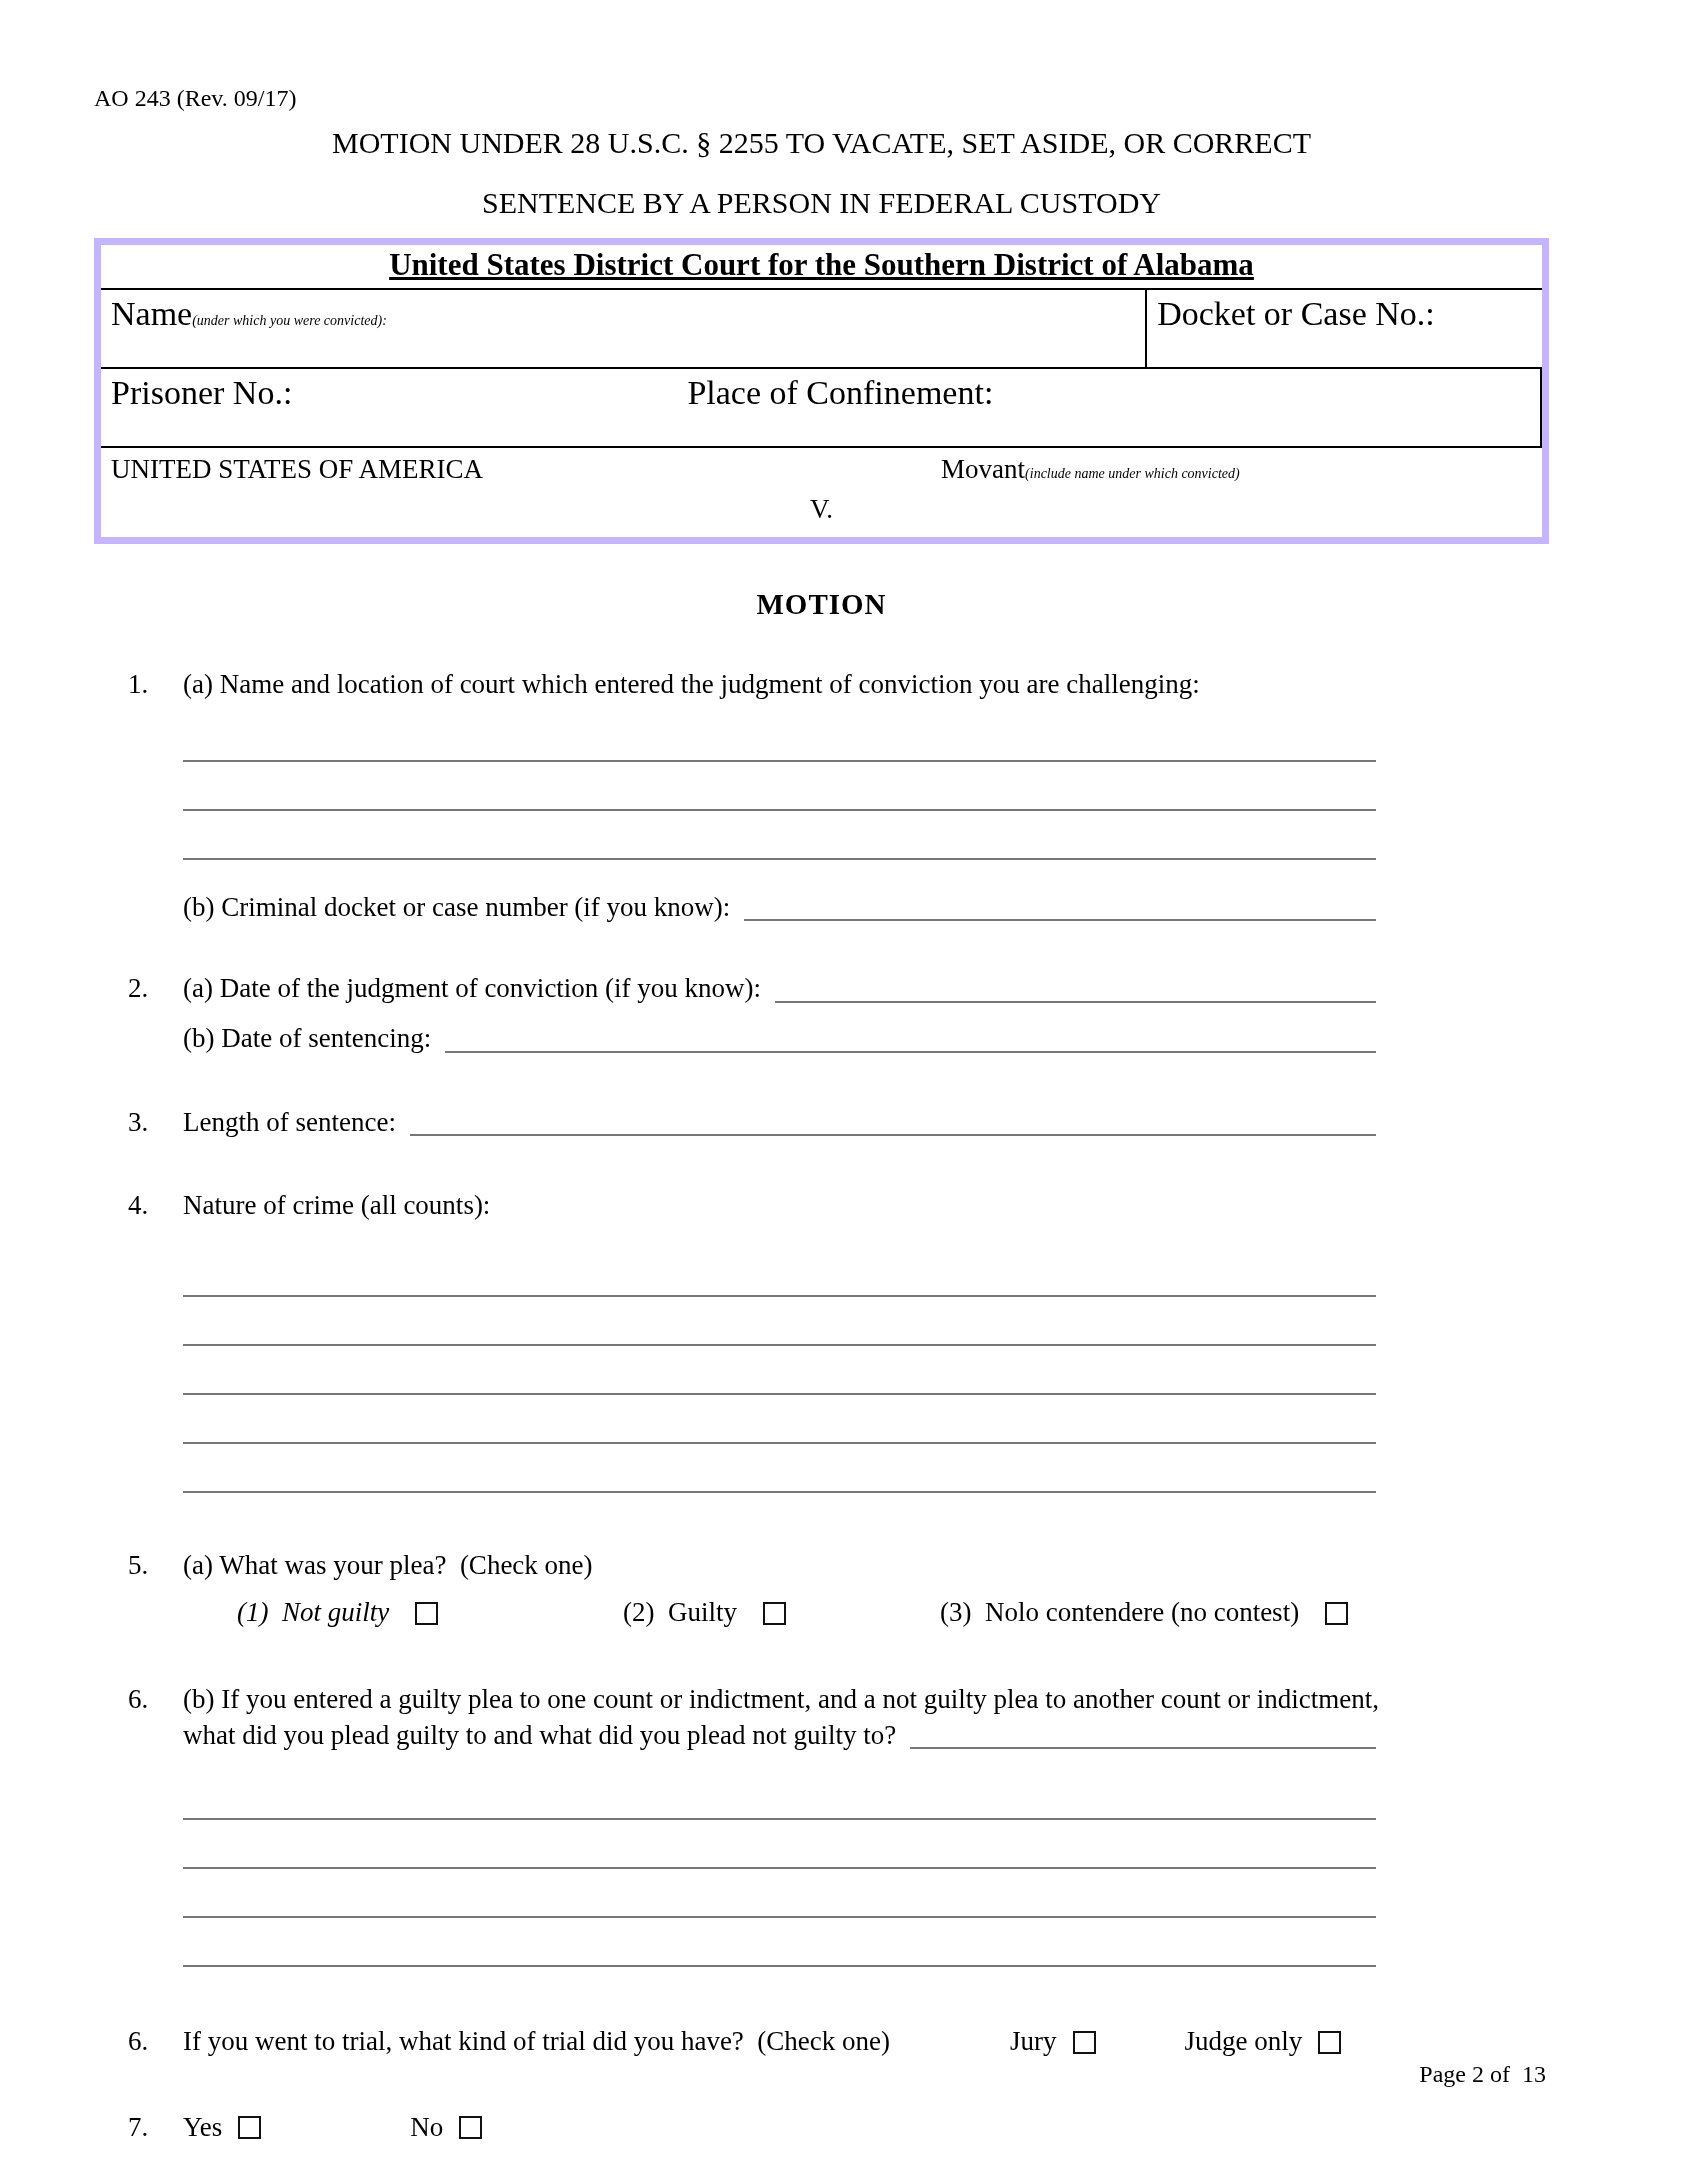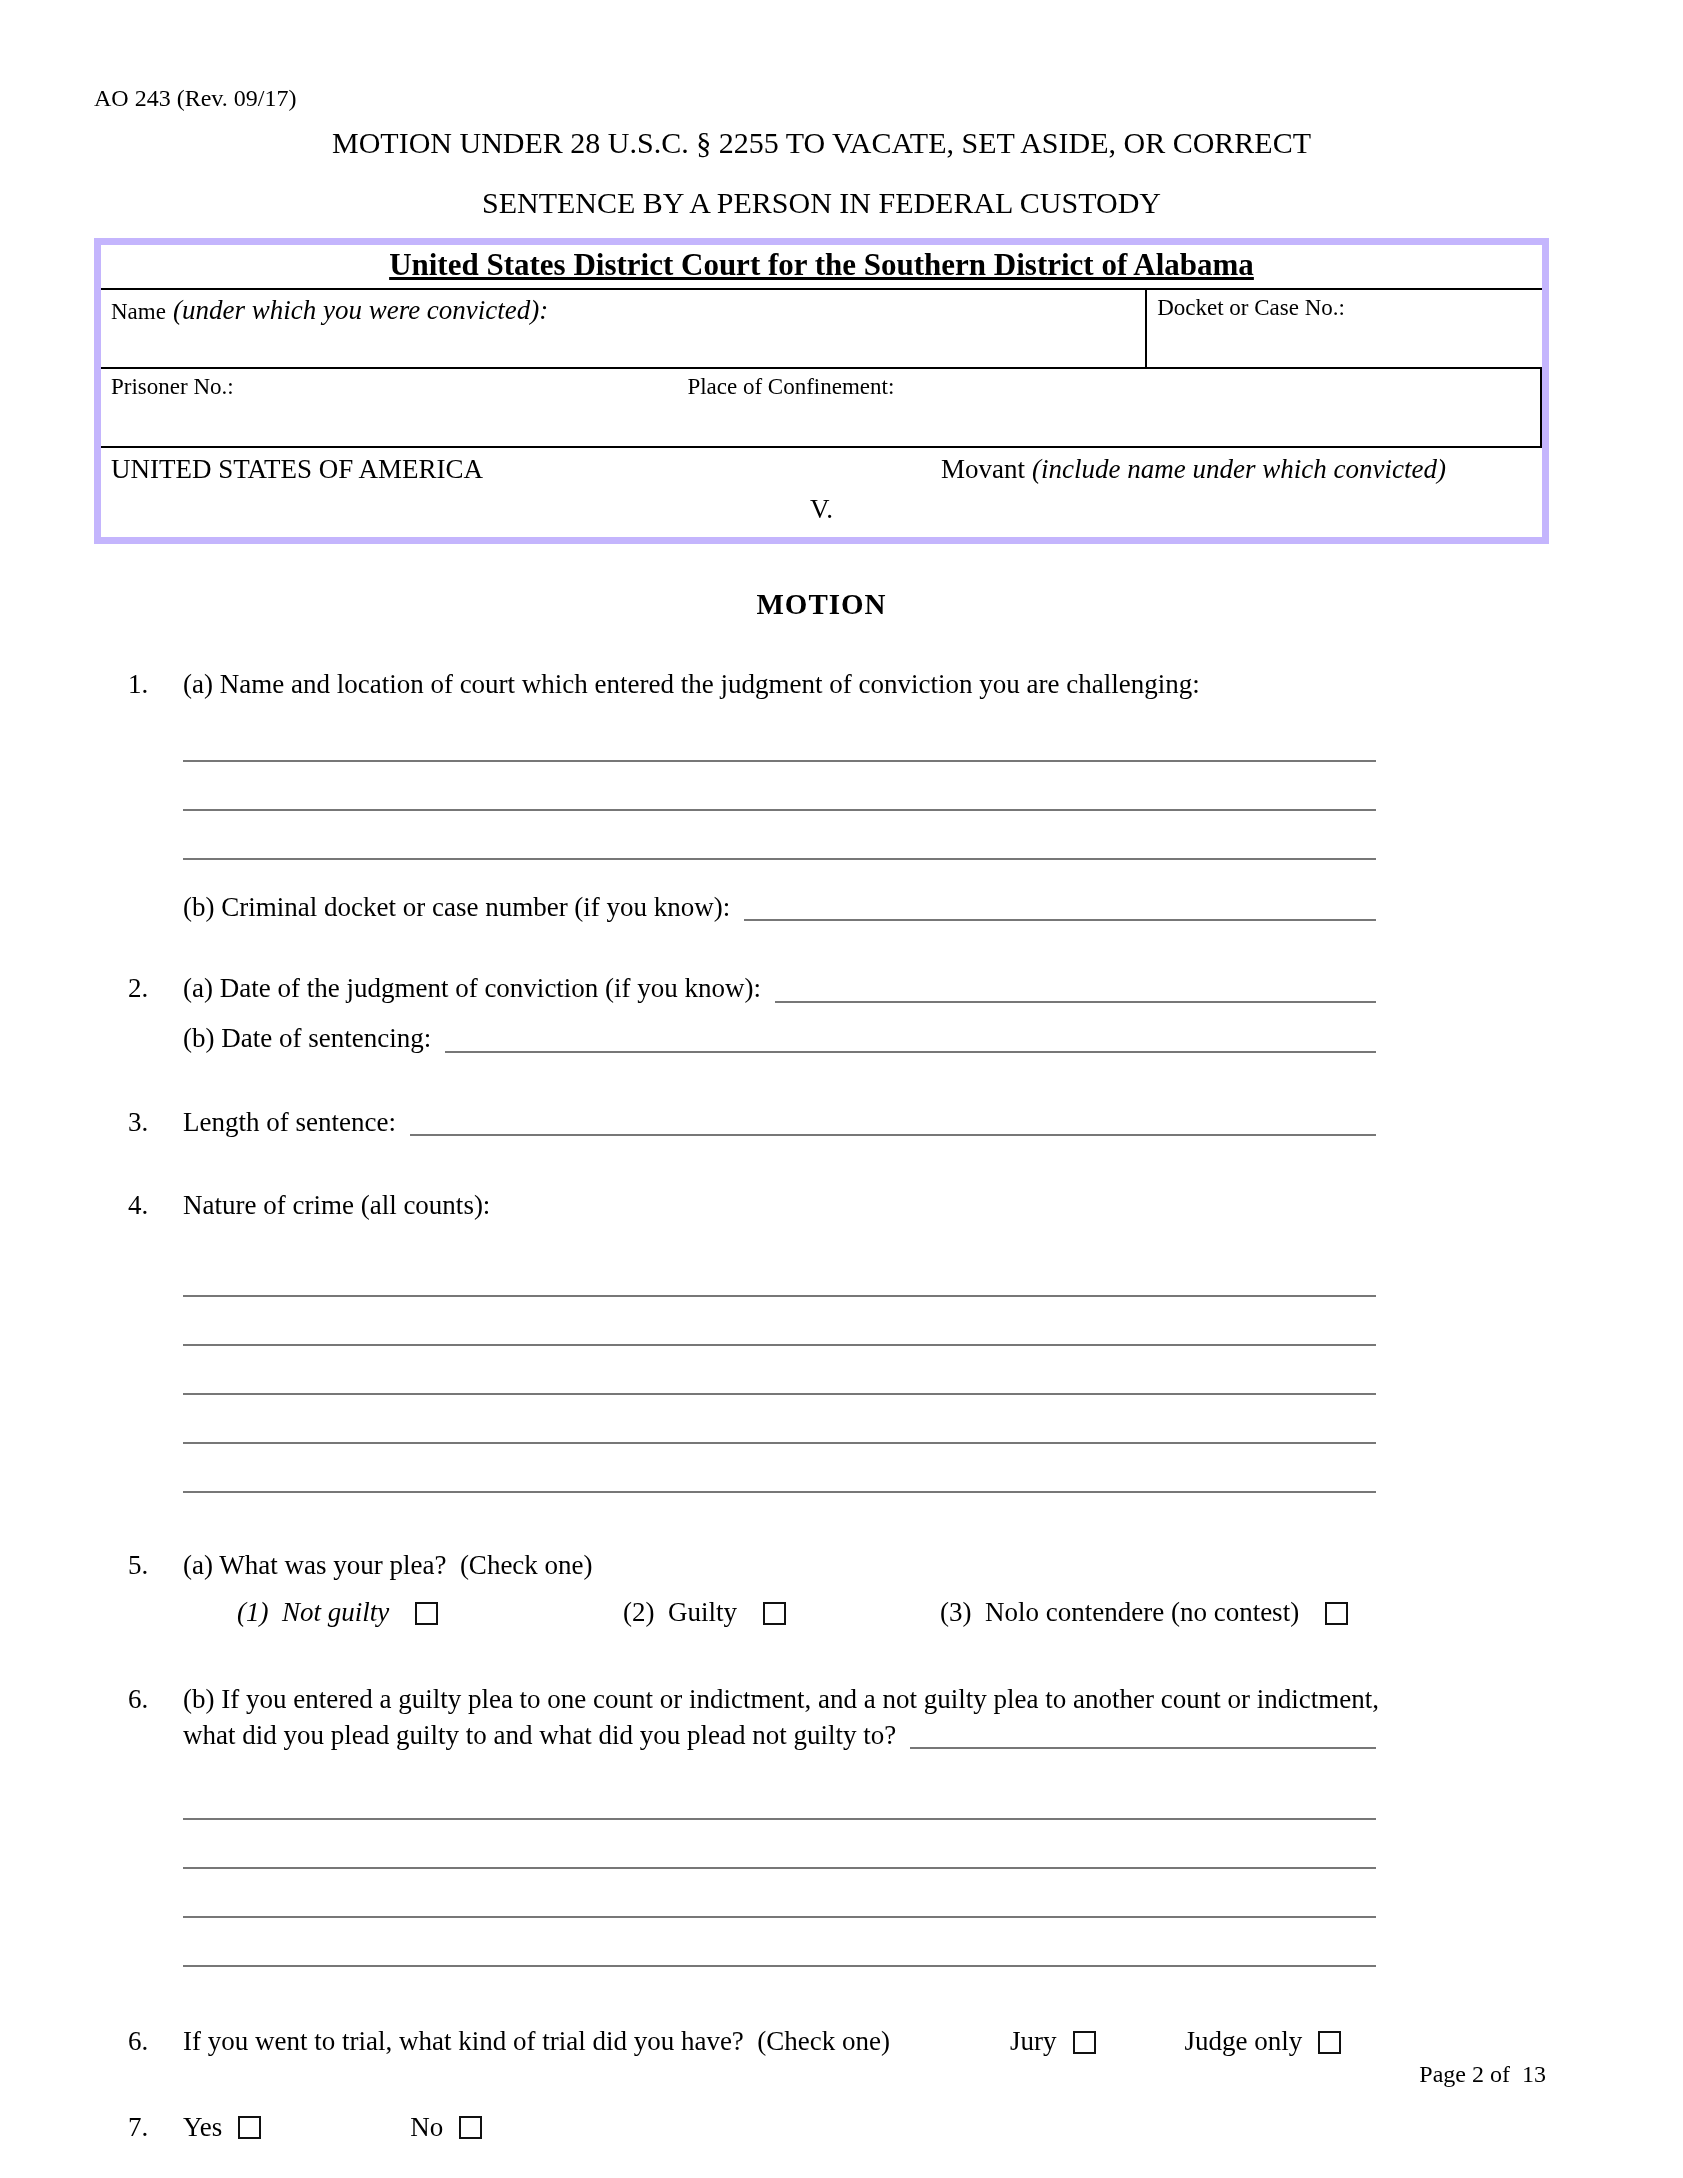--- a/index.html
+++ b/index.html
@@ -20,22 +20,22 @@
   .header-table { margin-top: 18px; border: 7px solid #c4b5fd; }
   .court-title-row { border-bottom: 2px solid #000; text-align: center; padding: 2px 0 5px 0; }
   .court-title { font-weight: bold; font-size: 31px; text-decoration: underline; }
   .trow { display: flex; border-bottom: 2px solid #000; }
   .tcell { box-sizing: border-box; padding: 5px 10px; }
   .cell-name { flex: 0 0 72.6%; border-right: 2px solid #000; height: 77px; }
   .cell-docket { flex: 1 1 auto; height: 76px; }
   .cell-confine { flex: 0 0 60%; border-right: 2px solid #000; height: 77px; }
   .cell-prisoner { flex: 1 1 auto; height: 77px; }
   .caption-row { position: relative; height: 89px; }
-  .label-lg { font-size: 23px; }
-  .hint { font-size: 27px; font-style: italic; margin-left: 7px; white-space: pre-wrap; }
+  .label-lg { font-size: 34px; }
+  .hint { font-size: 14px; font-style: italic; white-space: pre-wrap; }
   .usa { position: absolute; left: 10px; top: 6px; font-size: 27px; }
   .movant { position: absolute; left: 58.3%; top: 6px; font-size: 27px; white-space: nowrap; }
   .versus { position: absolute; left: 0; right: 0; top: 46px; text-align: center; font-size: 27px; }
 
   
   .motion-heading { text-align: center; font-weight: bold; font-size: 29px; margin-top: 44px; letter-spacing: 1px; }
   .q { position: relative; margin-left: 89px; font-size: 27px; line-height: 1.32; }
   .q-num { position: absolute; left: -55px; top: 0; }
   .q-text { white-space: pre-wrap; }
   .nowrap { white-space: pre; }

